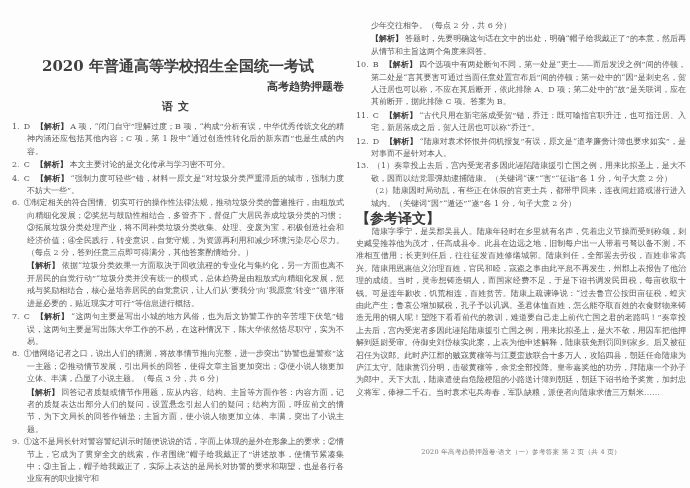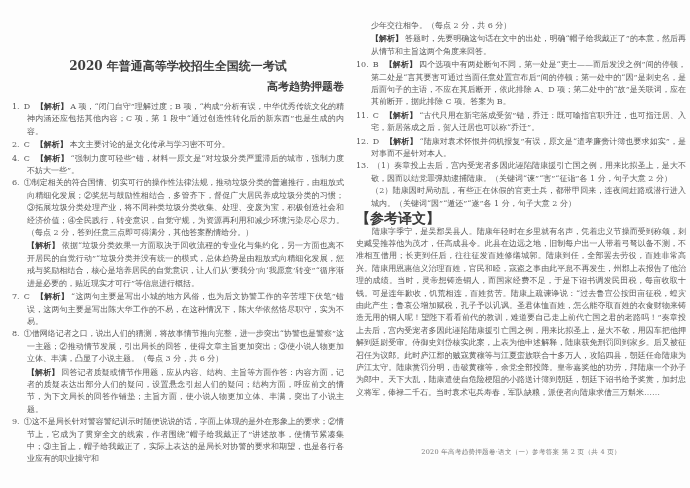--- a/index.html
+++ b/index.html
@@ -10,21 +10,21 @@
   }
   .page{
     position:absolute;top:0;height:488px;
     color:#5a5a5a;
     font-size:8px;line-height:12.4px;
     text-align:justify;
     filter:blur(0.3px);
   }
   #page-1{left:12px;width:332px;padding-top:60px;box-sizing:border-box;}
   #page-2{left:356px;width:330px;padding-top:20px;box-sizing:border-box;}
-  .t1{font-size:12px;font-weight:bold;color:#3f3f3f;text-align:center;margin:0 0 7px 0;line-height:13px;}
+  .t1{font-size:15px;font-weight:bold;color:#3f3f3f;text-align:center;margin:0 0 7px 0;line-height:13px;}
   .t2{font-size:11px;font-weight:bold;color:#3f3f3f;text-align:right;margin:0 0 7px 0;line-height:13px;}
   .t3{font-size:11px;font-weight:bold;color:#3f3f3f;text-align:center;letter-spacing:5px;margin:0 0 7px 0;line-height:13px;}
   p.blk{margin:0;padding-left:15px;text-indent:-15px;}
   p.blk.cont{text-indent:0;}
   .num{margin-right:4px;color:#555;}
   .ans{margin-right:6px;color:#555;}
   p.blk b{color:#3a3a3a;margin-right:2px;}
   .trans-header{margin:2px 0 1px 0;font-weight:bold;color:#3a3a3a;font-size:14px;}
   .trans{margin:0;text-indent:2em;}
   .footer{
@@ -33,38 +33,39 @@
     letter-spacing:0.3px;filter:blur(0.2px);
   }
   #page-2 .footer{bottom:30px;}
 </style>
 </head>
 <body>
 
 <div class="page" id="page-1">
   <p class="t1">2020 年普通高等学校招生全国统一考试</p>
   <p class="t2">高考趋势押题卷</p>
+  <p class="t3">语文</p>
   <div>
       <p class="blk"><span class="num">1.</span><span class="ans">D</span><b>【解析】</b><span>A 项，“闭门自守”理解过度；B 项，“构成”分析有误，中华优秀传统文化的精神内涵还应包括其他内容；C 项，第 1 段中“通过创造性转化后的新东西”也是生成的内容。</span></p>
       <p class="blk"><span class="num">2.</span><span class="ans">C</span><b>【解析】</b><span>本文主要讨论的是文化传承与学习密不可分。</span></p>
       <p class="blk"><span class="num">4.</span><span class="ans">C</span><b>【解析】</b><span>“强制力度可轻些”错，材料一原文是“对垃圾分类严重滞后的城市，强制力度不妨大一些”。</span></p>
       <p class="blk"><span class="num">6.</span><span>①制定相关的符合国情、切实可行的操作性法律法规，推动垃圾分类的普遍推行，由粗放式向精细化发展；②奖惩与鼓励性相结合，多管齐下，督促广大居民养成垃圾分类的习惯；③拓展垃圾分类处理产业，将不同种类垃圾分类收集、处理、变废为宝，积极创造社会和经济价值；④全民践行，转变意识，自觉守规，为资源再利用和减少环境污染尽心尽力。（每点 2 分，答到任意三点即可得满分，其他答案酌情给分。）</span></p>
       <p class="blk cont"><b>【解析】</b><span>依据“垃圾分类效果一方面取决于回收流程的专业化与集约化，另一方面也离不开居民的自觉行动”“垃圾分类并没有统一的模式，总体趋势是由粗放式向精细化发展，惩戒与奖励相结合，核心是培养居民的自觉意识，让人们从‘要我分’向‘我愿意’转变”“循序渐进是必要的，贴近现实才可行”等信息进行概括。</span></p>
       <p class="blk"><span class="num">7.</span><span class="ans">C</span><b>【解析】</b><span>“这两句主要是写出小城的地方风俗，也为后文协警工作的辛苦埋下伏笔”错误，这两句主要是写出陈大华工作的不易，在这种情况下，陈大华依然恪尽职守，实为不易。</span></p>
       <p class="blk"><span class="num">8.</span><span>①借网络记者之口，说出人们的猜测，将故事情节推向完整，进一步突出“协警也是警察”这一主题；②推动情节发展，引出局长的回答，使得文章主旨更加突出；③使小说人物更加立体、丰满，凸显了小说主题。（每点 3 分，共 6 分）</span></p>
       <p class="blk cont"><b>【解析】</b><span>回答记者质疑或情节作用题，应从内容、结构、主旨等方面作答：内容方面，记者的质疑表达出部分人们的疑问，设置悬念引起人们的疑问；结构方面，呼应前文的情节，为下文局长的回答作铺垫；主旨方面，使小说人物更加立体、丰满，突出了小说主题。</span></p>
       <p class="blk"><span class="num">9.</span><span>①这不是局长针对警容警纪训示时随便说说的话，字面上体现的是外在形象上的要求；②情节上，它成为了贯穿全文的线索，作者围绕“帽子给我戴正了”讲述故事，使情节紧凑集中；③主旨上，帽子给我戴正了，实际上表达的是局长对协警的要求和期望，也是各行各业应有的职业操守和</span></p>
     </div>
 </div>
 
 <div class="page" id="page-2">
   <div>
       <p class="blk cont"><span>少年交往相争。（每点 2 分，共 6 分）</span></p>
       <p class="blk cont"><b>【解析】</b><span>答题时，先要明确这句话在文中的出处，明确“帽子给我戴正了”的本意，然后再从情节和主旨这两个角度来回答。</span></p>
-      <p class="blk"><span class="num">10.</span><span class="ans">B</span><b>【解析】</b><span>四个选项中有两处断句不同，第一处是“吏士——而后发没之例”间的停顿，第二处是“言其要害可通过当面任意处置宣布后”间的停顿；第一处中的“因”是刺史名，是后面句子的主语，不应在其后断开，依此排除 A、D 项；第二处中的“故”是关联词，应在其前断开，据此排除 C 项。答案为 B。</span></p>
+      <p class="blk"><span class="num">10.</span><span class="ans">B</span><b>【解析】</b><span>四个选项中有两处断句不同，第一处是“吏士——而后发没之例”间的停顿，第二处是“言其要害可通过当面任意处置宣布后”间的停顿；第一处中的“因”是刺史名，贺人迁居也可以称，不应在其后断开，依此排除 A、D 项；第二处中的“故”是关联词，应在其前断开，据此排除 C 项。答案为 B。</span></p>
       <p class="blk"><span class="num">11.</span><span class="ans">C</span><b>【解析】</b><span>“古代只用在新宅落成受贺”错，乔迁：既可喻指官职升迁，也可指迁居、入宅，新居落成之后，贺人迁居也可以称“乔迁”。</span></p>
       <p class="blk"><span class="num">12.</span><span class="ans">D</span><b>【解析】</b><span>“陆康对袁术怀恨并伺机报复”有误，原文是“遣孝廉赍计簿也要求如实”，是对事而不是针对本人。</span></p>
       <p class="blk"><span class="num">13.</span><span>（1）奏章投上去后，宫内受宠者多因此诬陷陆康援引亡国之例，用来比拟圣上，是大不敬，因而以结党罪弹劾逮捕陆康。（关键词“谏”“害”“征诣”各 1 分，句子大意 2 分）</span></p>
       <p class="blk cont"><span>（2）陆康因时局动乱，有些正在休假的官吏士兵，都带甲回来，连夜间赶路或潜行进入城内。（关键词“因”“遁还”“遂”各 1 分，句子大意 2 分）</span></p>
     </div>
   <p class="trans-header">【参考译文】</p>
   <p class="trans">陆康字季宁，是吴郡吴县人。陆康年轻时在乡里就有名声，凭着忠义节操而受到称颂，刺史臧旻推荐他为茂才，任高成县令。此县在边远之地，旧制每户出一人带着弓弩以备不测，不准相互借用；长吏到任后，往往征发百姓修缮城郭。陆康到任，全部罢去劳役，百姓非常高兴。陆康用恩惠信义治理百姓，官民和睦，寇盗之事由此平息不再发生，州郡上表报告了他治理的成绩。当时，灵帝想铸造铜人，而国家经费不足，于是下诏书调发民田税，每亩收取十钱。可是连年歉收，饥荒相连，百姓贫苦。陆康上疏谏诤说：“过去鲁宣公按田亩征税，蝗灾由此产生；鲁哀公增加赋税，孔子予以讥讽。圣君体恤百姓，怎么能夺取百姓的衣食财物来铸造无用的铜人呢！望陛下看看前代的教训，难道要自己走上前代亡国之君的老路吗！”奏章投上去后，宫内受宠者多因此诬陷陆康援引亡国之例，用来比拟圣上，是大不敬，用囚车把他押解到廷尉受审。侍御史刘岱核实此案，上表为他申述解释，陆康获免刑罚回到家乡。后又被征召任为议郎。此时庐江郡的贼寇黄穰等与江夏蛮族联合十多万人，攻陷四县，朝廷任命陆康为庐江太守。陆康赏罚分明，击破黄穰等，余党全部投降。皇帝嘉奖他的功劳，拜陆康一个孙子为郎中。天下大乱，陆康遣使自危险梗阻的小路送计簿到朝廷，朝廷下诏书给予奖赏，加封忠义将军，俸禄二千石。当时袁术屯兵寿春，军队缺粮，派使者向陆康求借三万斛米……</p>
   <div class="footer">2020 年高考趋势押题卷·语文（一）参考答案  第 2 页（共 4 页）</div>
 </div>
 

